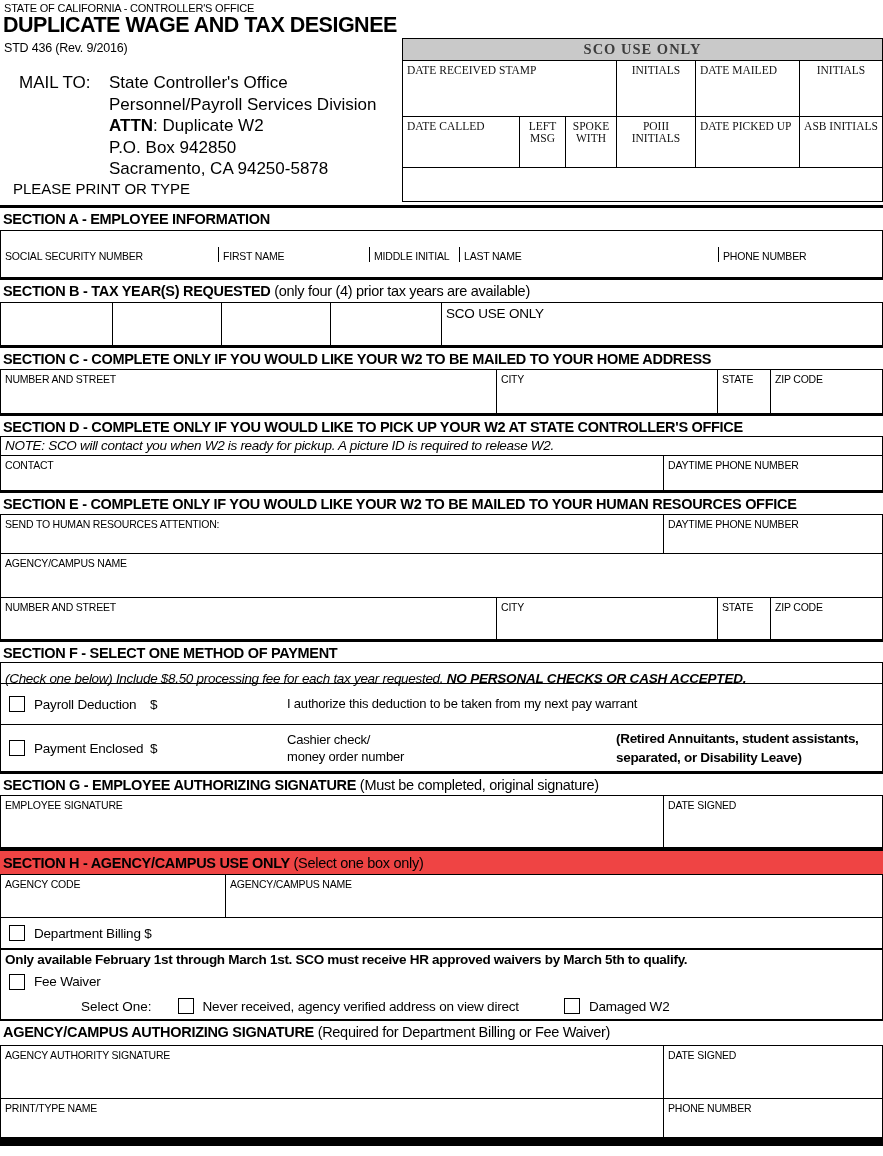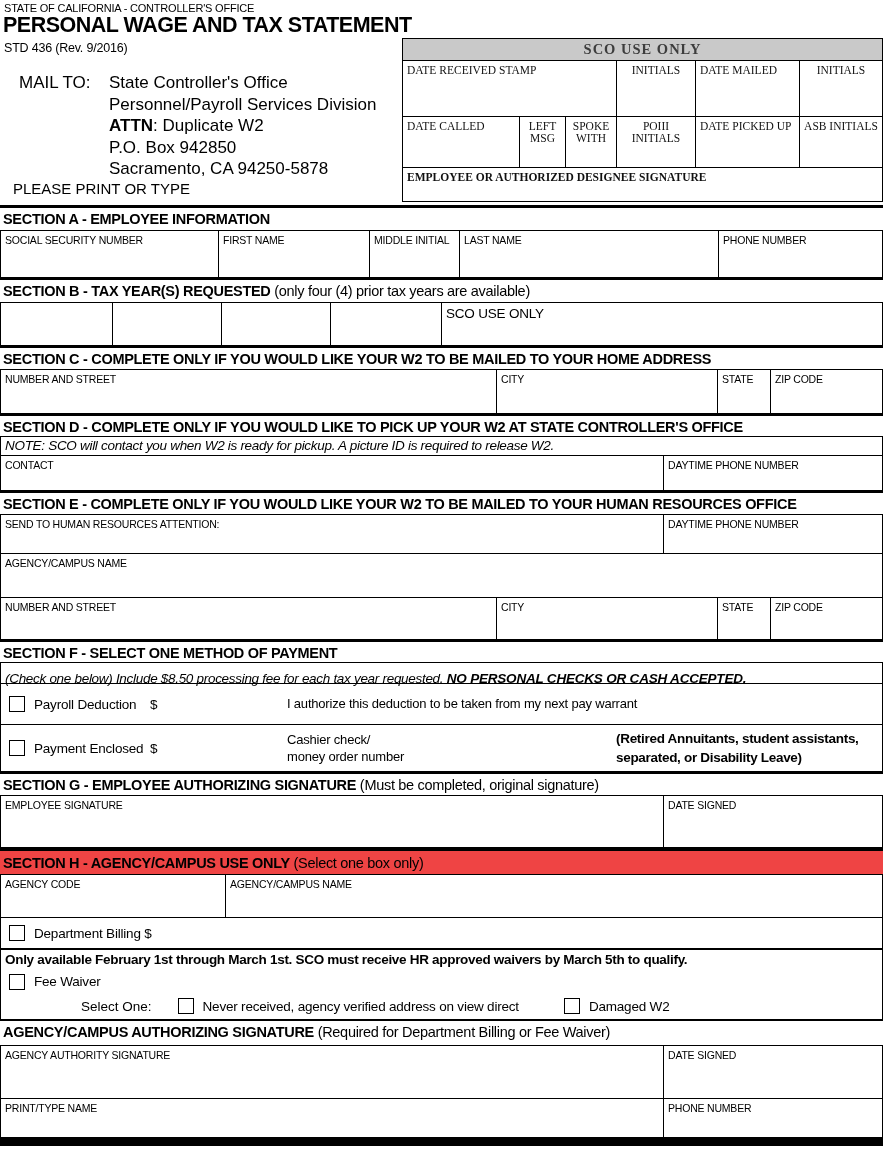--- a/index.html
+++ b/index.html
@@ -63,21 +63,21 @@
 
   .bottom-bar { height:9px; background:#000; }
 </style>
 </head>
 <body>
 
 <div class="page">
 
   <div class="hdr">
     <div class="state-line">STATE OF CALIFORNIA - CONTROLLER'S OFFICE</div>
-    <div class="form-title">PERSONAL WAGE AND TAX STATEMENT</div>
+    <div class="form-title">DUPLICATE WAGE AND TAX DESIGNEE</div>
     <div class="form-number">STD 436 (Rev. 9/2016)</div>
 
     <div class="mailto">
       <div class="mailto-label">MAIL TO:</div>
       <div class="mailto-addr">
         <div>State Controller's Office</div>
         <div>Personnel/Payroll Services Division</div>
         <div><b>ATTN</b><span>: Duplicate W2</span></div>
         <div>P.O. Box 942850</div>
         <div>Sacramento, CA 94250-5878</div>
@@ -100,28 +100,25 @@
           <div>MSG</div>
         </div>
         <div class="sco-cell ctr" style="width:51px;">
           <div>SPOKE</div>
           <div>WITH</div>
         </div>
         <div class="sco-cell ctr" style="width:79px;"><span>POIII INITIALS</span></div>
         <div class="sco-cell" style="width:104px;"><span>DATE  PICKED UP</span></div>
         <div class="sco-cell ctr last" style="flex:1;"><span>ASB INITIALS</span></div>
       </div>
-      <div class="sco-row r3">
-        <div class="sco-cell last" style="flex:1; font-weight:bold;"><span>EMPLOYEE OR AUTHORIZED DESIGNEE SIGNATURE</span></div>
-      </div>
     </div>
   </div>
 
   <div class="sec-head">SECTION A - EMPLOYEE INFORMATION</div>
-  <div class="frow" style="height:47px;">
+  <div class="frow" style="height:47px;align-items:center;">
     <div class="fcell" style="width:218px;">
         <span class="flabel">SOCIAL SECURITY NUMBER</span>
       </div>
     <div class="fcell" style="width:151px;">
         <span class="flabel">FIRST NAME</span>
       </div>
     <div class="fcell" style="width:90px;">
         <span class="flabel">MIDDLE INITIAL</span>
       </div>
     <div class="fcell" style="width:259px;">

